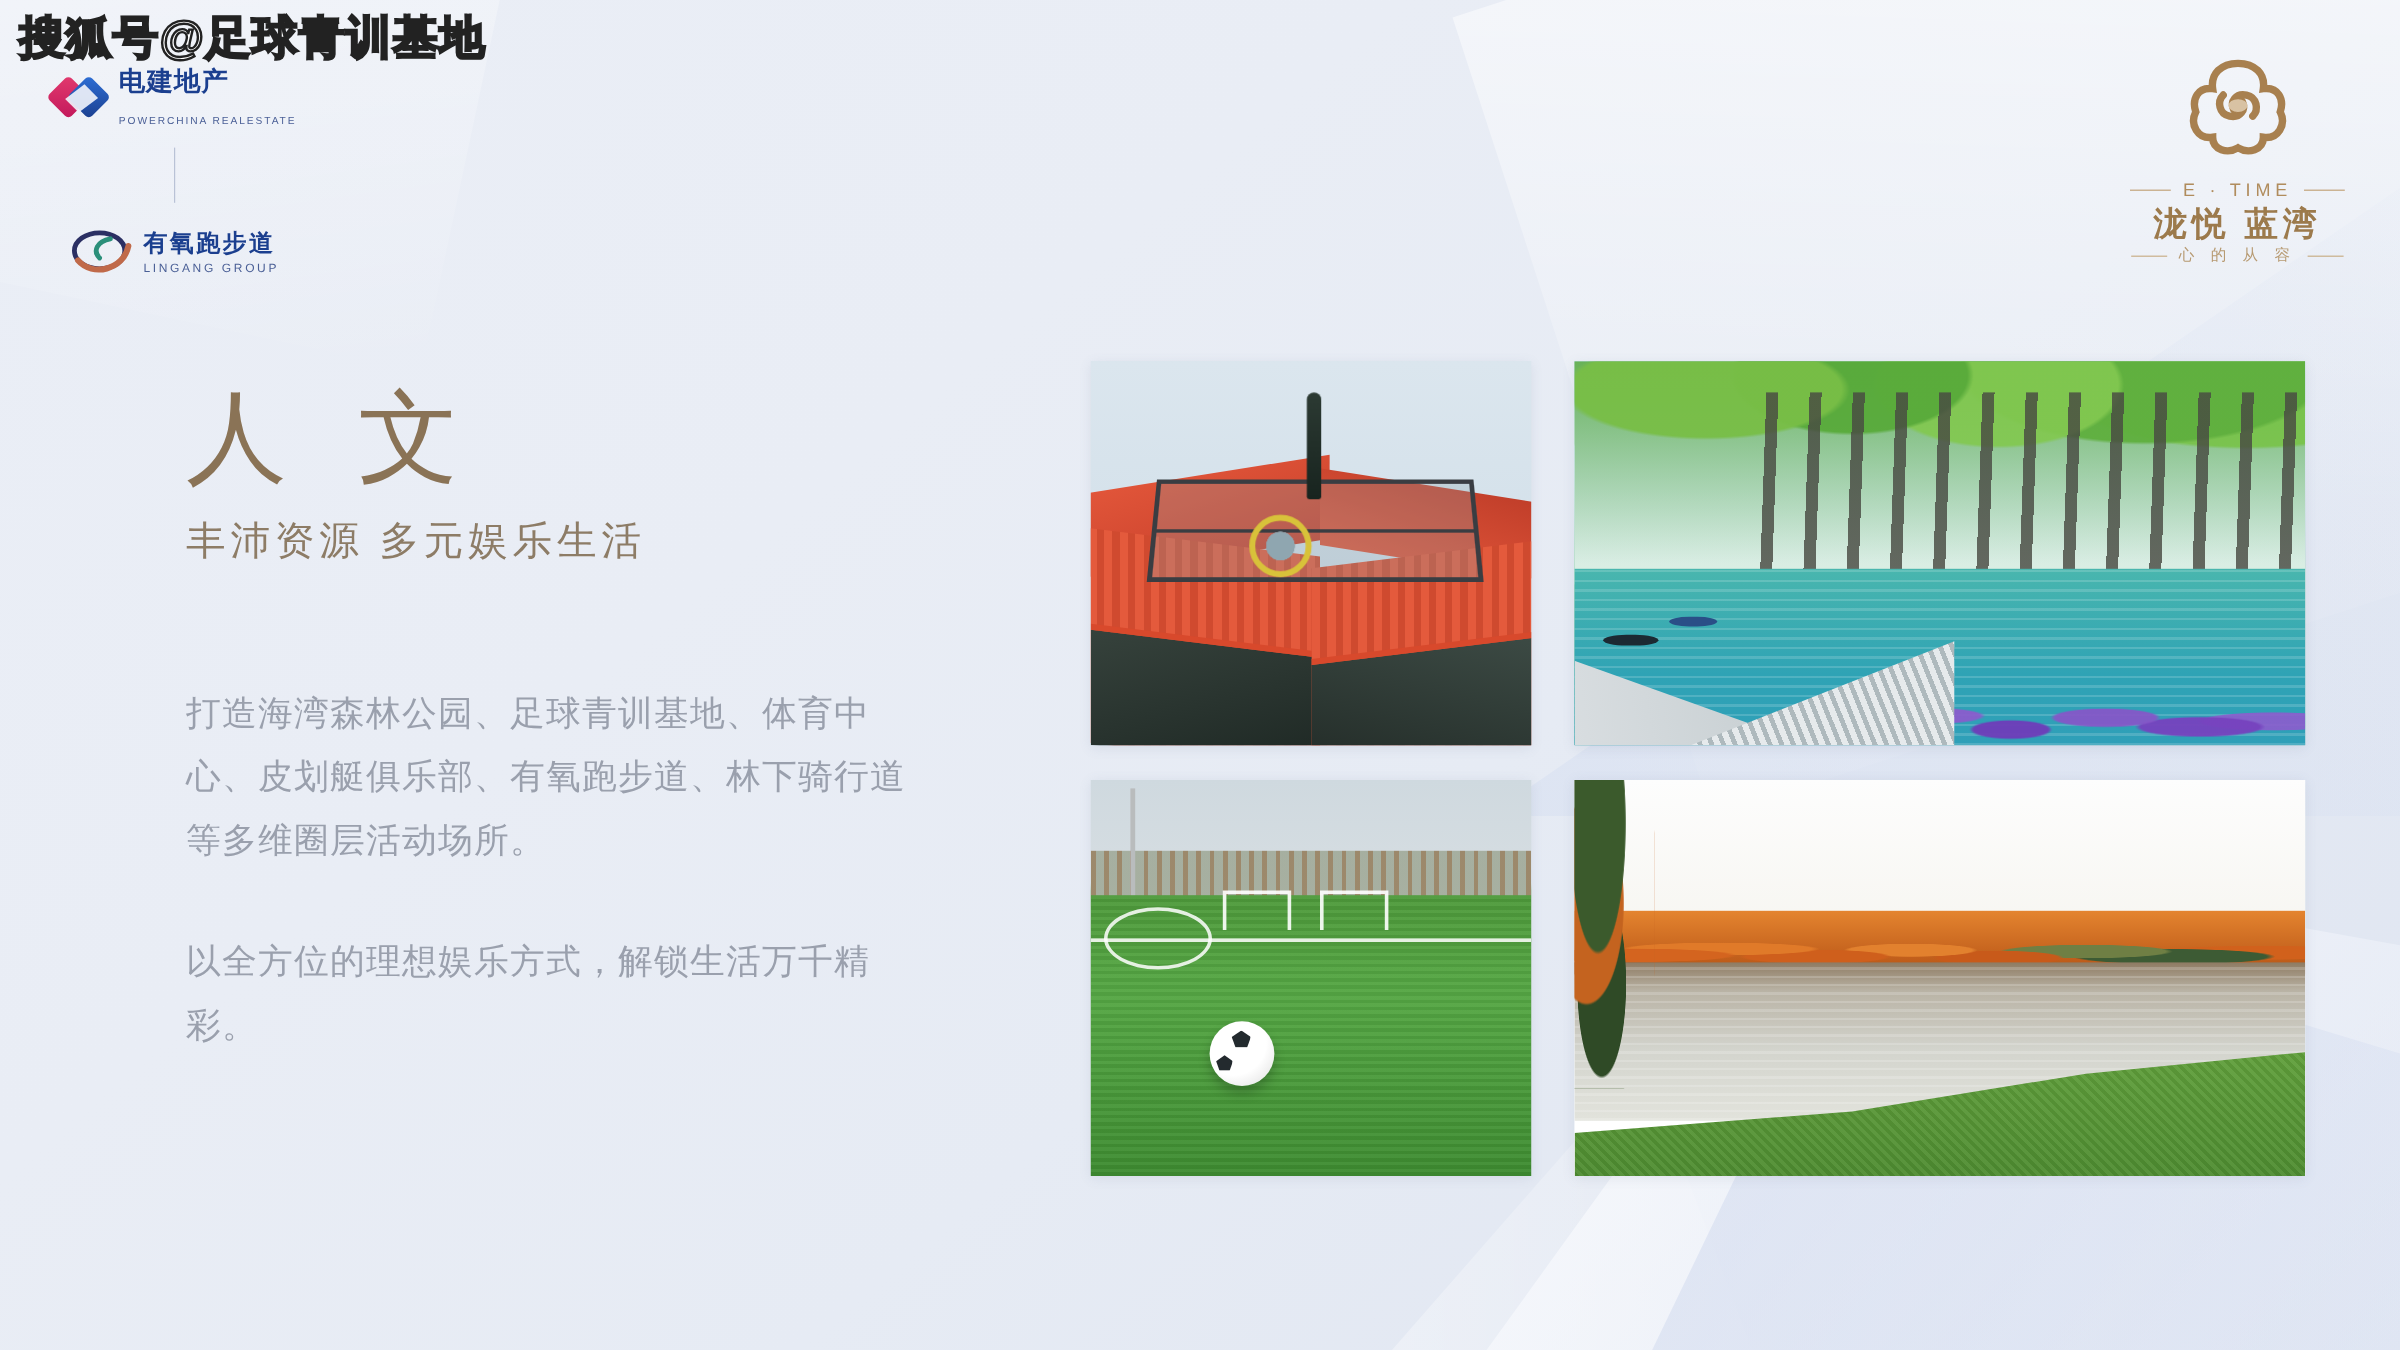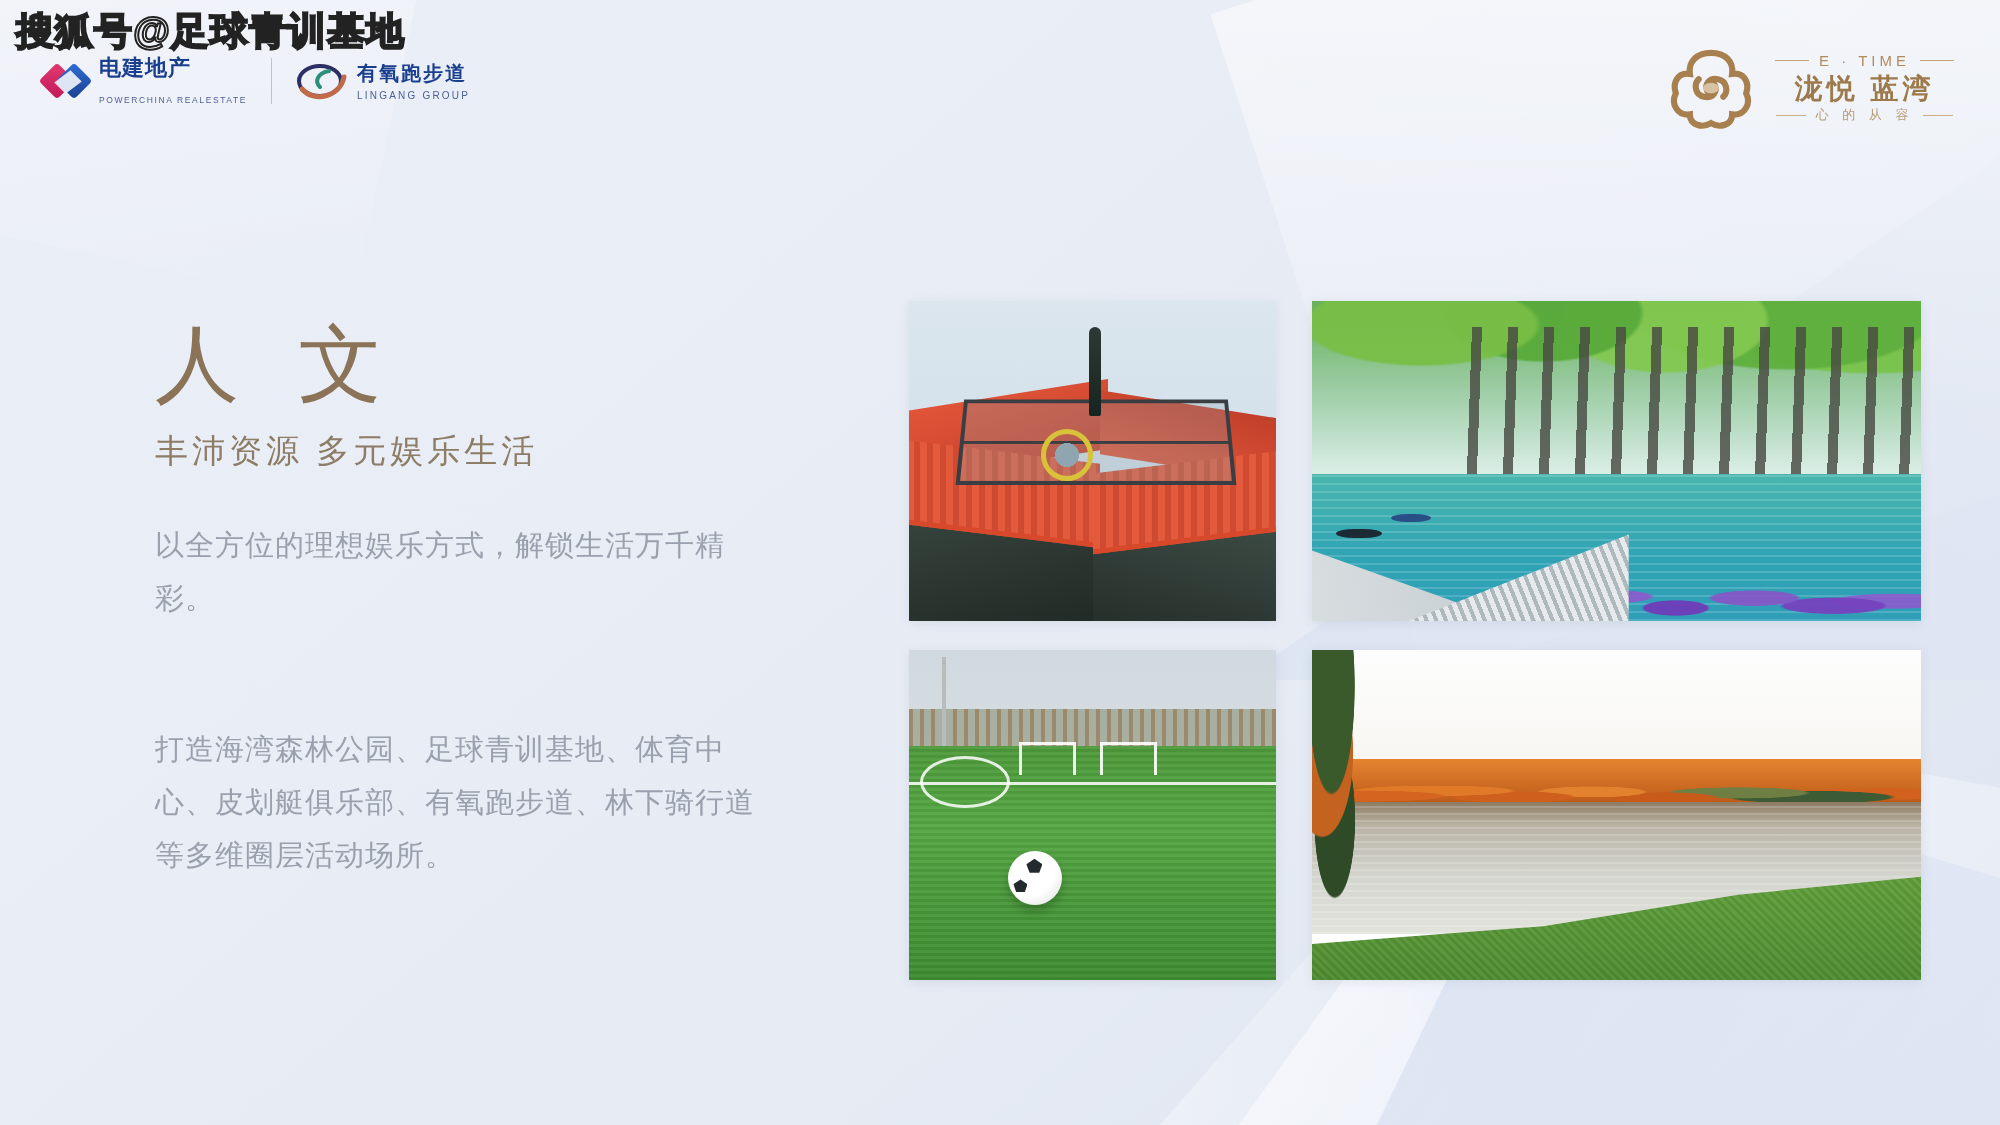--- a/index.html
+++ b/index.html
@@ -76,20 +76,21 @@
 
   
   .dev-logos {
     position: absolute;
     left: 44px;
     top: 56px;
     display: flex;
     align-items: center;
     gap: 18px;
     z-index: 30;
+    flex-direction: column;
   }
   .logo-block { display: flex; align-items: center; gap: 9px; }
   .pc-mark {
     position: relative;
     width: 46px; height: 42px;
   }
   .pc-mark .d {
     position: absolute;
     width: 26px; height: 26px;
     border-radius: 4px;
@@ -124,20 +125,21 @@
 
   
   .brand {
     position: absolute;
     right: 46px;
     top: 44px;
     display: flex;
     align-items: center;
     gap: 18px;
     z-index: 30;
+    flex-direction: column;
   }
   .brand-mark { width: 92px; height: 88px; }
   .brand-text { text-align: center; color: #9a7a51; }
   .brand-etime {
     display: flex; align-items: center; justify-content: center;
     gap: 10px; font-size: 15px; letter-spacing: 4px; color: #b08c5d;
   }
   .brand-etime::before, .brand-etime::after {
     content: ""; width: 34px; height: 1px; background: #c3a47a;
   }
@@ -474,22 +476,22 @@
     <div class="brand-text">
       <div class="brand-etime">E · TIME</div>
       <div class="brand-main">泷悦 蓝湾</div>
       <div class="brand-sub">心 的 从 容</div>
     </div>
   </div>
 
   <div class="textcol">
     <h1 class="headline">人 文</h1>
     <h2 class="subhead">丰沛资源 多元娱乐生活</h2>
+    <p class="para para-1">打造海湾森林公园、足球青训基地、体育中心、皮划艇俱乐部、有氧跑步道、林下骑行道等多维圈层活动场所。</p>
     <p class="para para-2">以全方位的理想娱乐方式，解锁生活万千精彩。</p>
-    <p class="para para-1">打造海湾森林公园、足球青训基地、体育中心、皮划艇俱乐部、有氧跑步道、林下骑行道等多维圈层活动场所。</p>
   </div>
 
   <div class="grid">
 
     <div class="tile t1">
       <div class="sky"></div>
       <div class="roofL"></div>
         <div class="roofR"></div>
       <div class="boxL"></div>
         <div class="boxR"></div>

